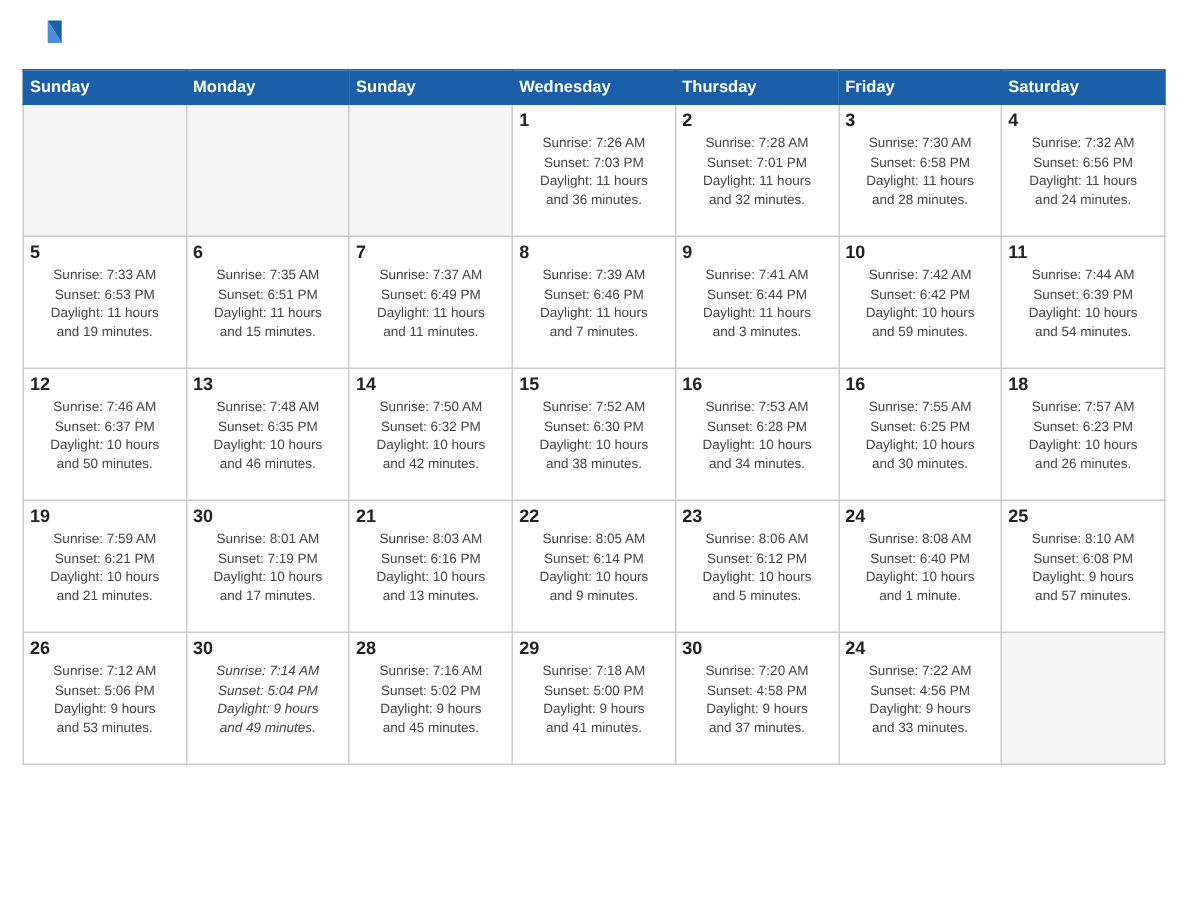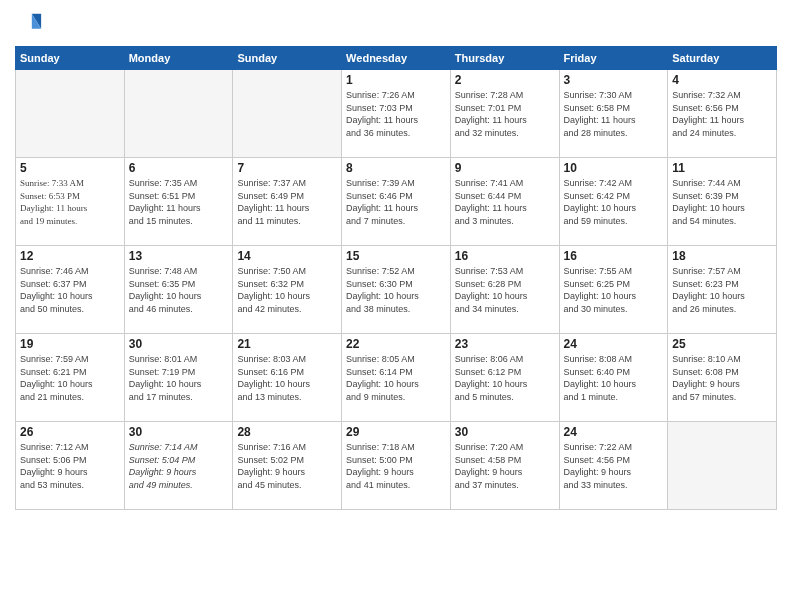--- a/index.html
+++ b/index.html
@@ -81,20 +81,21 @@
       font-size: 12px;
       font-weight: bold;
       color: #222;
       display: block;
       margin-bottom: 2px;
     }
     .day-info {
       font-size: 9px;
       color: #444;
       line-height: 1.4;
+      text-align: center;
     }
   </style>
 </head>
 <body>
 
 <div class="container">
   <div class="header">
     <div class="logo">
       <svg class="logo-icon" viewBox="0 0 30 30">
         <polygon points="18,4 28,4 28,20" fill="#1a5fa8"></polygon>
@@ -153,21 +154,21 @@
             <span class="day-num">4</span>
             <div class="day-info" style="white-space: pre-line;">Sunrise: 7:32 AM
 Sunset: 6:56 PM
 Daylight: 11 hours
 and 24 minutes.</div>
           </td>
         </tr>
         <tr>
           <td>
             <span class="day-num">5</span>
-            <div class="day-info" style="white-space: pre-line; font-family: Liberation Serif, serif;">Sunrise: 7:33 AM
+            <div class="day-info" style="white-space: pre-line;">Sunrise: 7:33 AM
 Sunset: 6:53 PM
 Daylight: 11 hours
 and 19 minutes.</div>
           </td>
           <td>
             <span class="day-num">6</span>
             <div class="day-info" style="white-space: pre-line;">Sunrise: 7:35 AM
 Sunset: 6:51 PM
 Daylight: 11 hours
 and 15 minutes.</div>

